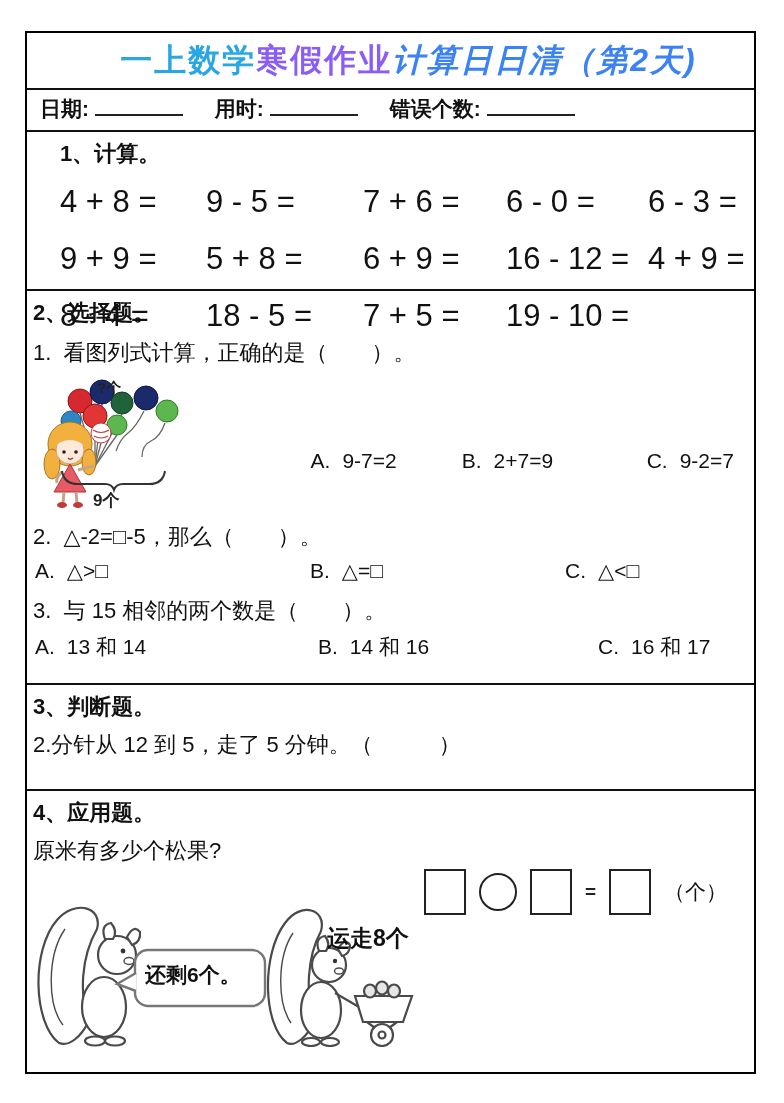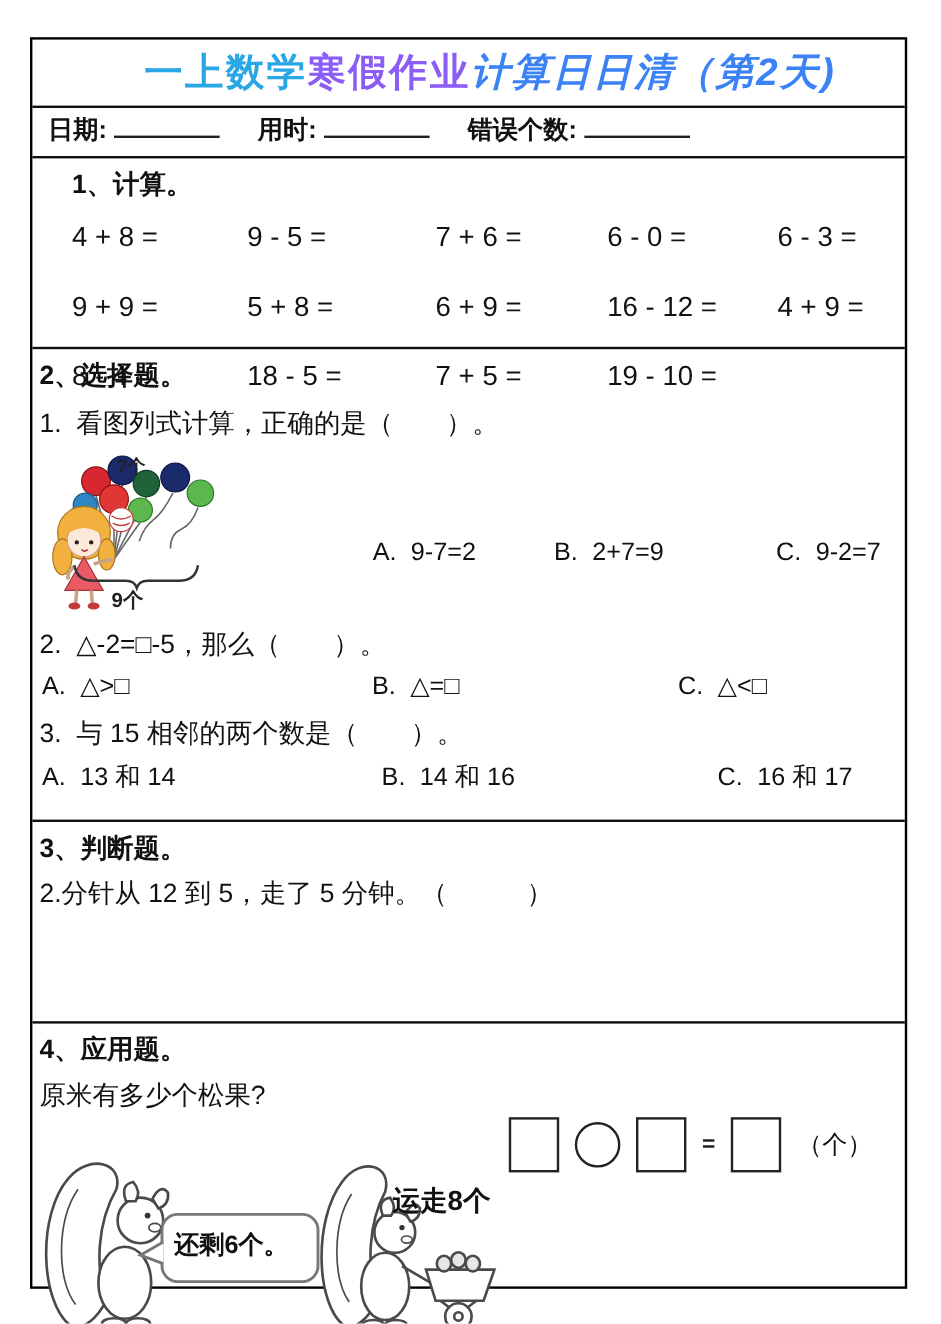--- a/index.html
+++ b/index.html
@@ -27,33 +27,33 @@
   .blank{
     display:inline-block;width:88px;height:1em;vertical-align:baseline;
     border-bottom:2px solid #222;margin-left:6px;
   }
   
   .sec{border-bottom:2px solid #111;box-sizing:border-box;position:relative;padding:8px 6px 0 6px;}
   .sec-heading{font-size:22px;font-weight:bold;line-height:28px;white-space:pre;}
   .sec1{height:159px;padding-left:33px;}
   .calc-grid{
     display:grid;grid-template-columns:146px 157px 143px 142px auto;
-    margin-top:16px;row-gap:31px;font-size:23px;white-space:pre;
+    margin-top:16px;row-gap:21px;font-size:31px;white-space:pre;
   }
   .sec2{height:394px;}
   .qtext{font-size:22px;line-height:32px;margin-top:10px;white-space:pre-wrap;}
   .ill-row{position:relative;height:146px;margin-top:2px;}
   .ill-label{position:absolute;font-weight:bold;color:#222;}
   .lbl-question{left:64px;top:8px;font-size:15px;}
   .lbl-total{left:60px;top:118px;font-size:17px;width:44px;}
   .opt{position:absolute;top:54px;font-size:21px;white-space:pre;}
   .opt .opt-label{margin-right:12px;}
   .opt-row{position:relative;height:36px;margin-top:4px;font-size:21px;}
   .opt-row .opt{top:2px;}
-  .sec3{height:168px;}
+  .sec3{height:106px;}
   .judge-item{font-size:22px;line-height:40px;margin-top:4px;white-space:pre-wrap;}
   .sec4{height:260px;border-bottom:none;}
   
   .ans-eq{position:absolute;left:397px;top:78px;display:flex;align-items:center;gap:13px;}
   .ans-box{width:38px;height:42px;border:2px solid #222;background:#fff;}
   .ans-circle{width:34px;height:34px;border:2px solid #222;border-radius:50%;background:#fff;}
   .ans-equals{font-size:19px;font-weight:bold;color:#222;}
   .ans-unit{font-size:21px;color:#111;white-space:pre;}
   
   .squirrel-area{position:absolute;left:2px;top:104px;width:398px;height:152px;}

